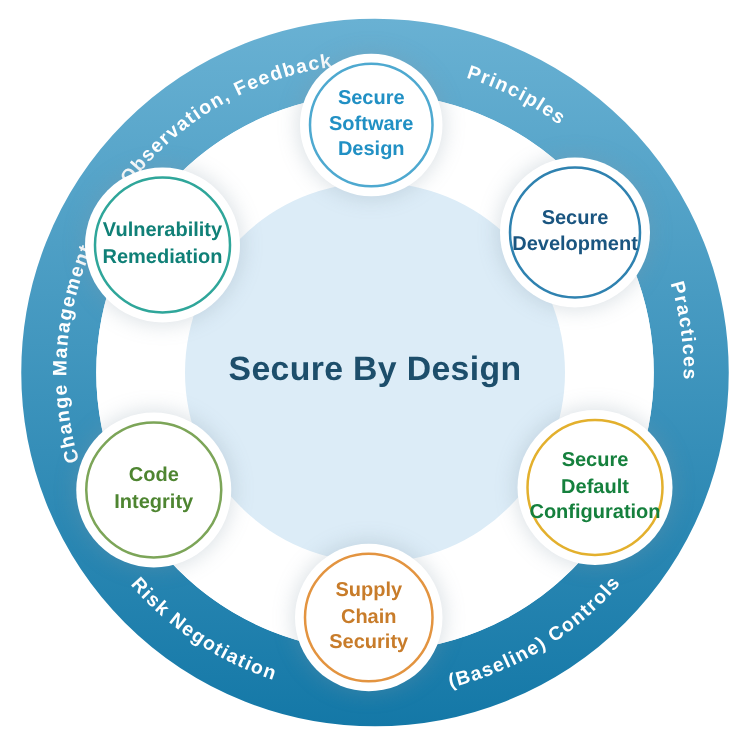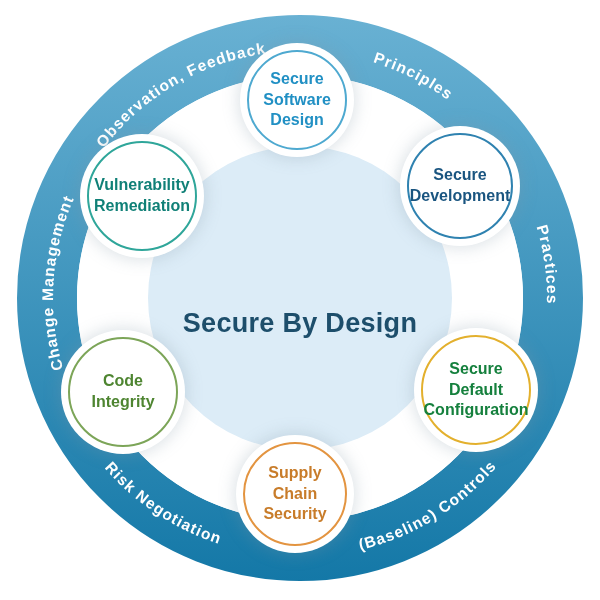--- a/index.html
+++ b/index.html
@@ -32,21 +32,20 @@
     position: absolute;
     left: 100px;
     top: 280px;
     width: 400px;
     text-align: center;
     font-size: 27px;
     font-weight: 700;
     letter-spacing: 0.3px;
     color: #1d4e6b;
     z-index: 1;
-    margin-top: 28px;
   }
   .node {
     position: absolute;
     box-sizing: border-box;
     background: #ffffff;
     border: 2px solid;
     border-radius: 50%;
     display: flex;
     align-items: center;
     justify-content: center;
@@ -56,21 +55,21 @@
     line-height: 1.3;
     white-space: pre-line;
     box-shadow: 0 0 0 7px #ffffff, 0 0 16px 9px rgba(130, 150, 165, 0.28);
     z-index: 2;
   }
   .node-software     { left: 247px; top:  50px; width: 100px; height: 100px; border-color: #4ea9d0; color: #2190c4; }
   .node-development  { left: 407px; top: 133px; width: 106px; height: 106px; border-color: #2f82b0; color: #1a5580; }
   .node-default      { left: 421px; top: 335px; width: 110px; height: 110px; border-color: #e3b02d; color: #15803d; }
   .node-supply       { left: 243px; top: 442px; width: 104px; height: 104px; border-color: #e39440; color: #c87c2a; }
   .node-code         { left:  68px; top: 337px; width: 110px; height: 110px; border-color: #7ca558; color: #4e8531; }
-  .node-vuln         { left:  87px; top: 141px; width: 110px; height: 110px; border-color: #2fa69a; color: #108077; }
+  .node-vuln         { left:  75px; top: 141px; width: 110px; height: 110px; border-color: #2fa69a; color: #108077; }
 </style>
 </head>
 <body>
 
 <div class="stage">
 
   <svg width="600" height="600" viewBox="0 0 600 600" xmlns="http://www.w3.org/2000/svg" xmlns:xlink="http://www.w3.org/1999/xlink">
     <defs>
       <linearGradient id="ringGrad" gradientUnits="userSpaceOnUse" x1="300" y1="15" x2="300" y2="581">
         <stop offset="0" stop-color="#69b1d3"></stop>

